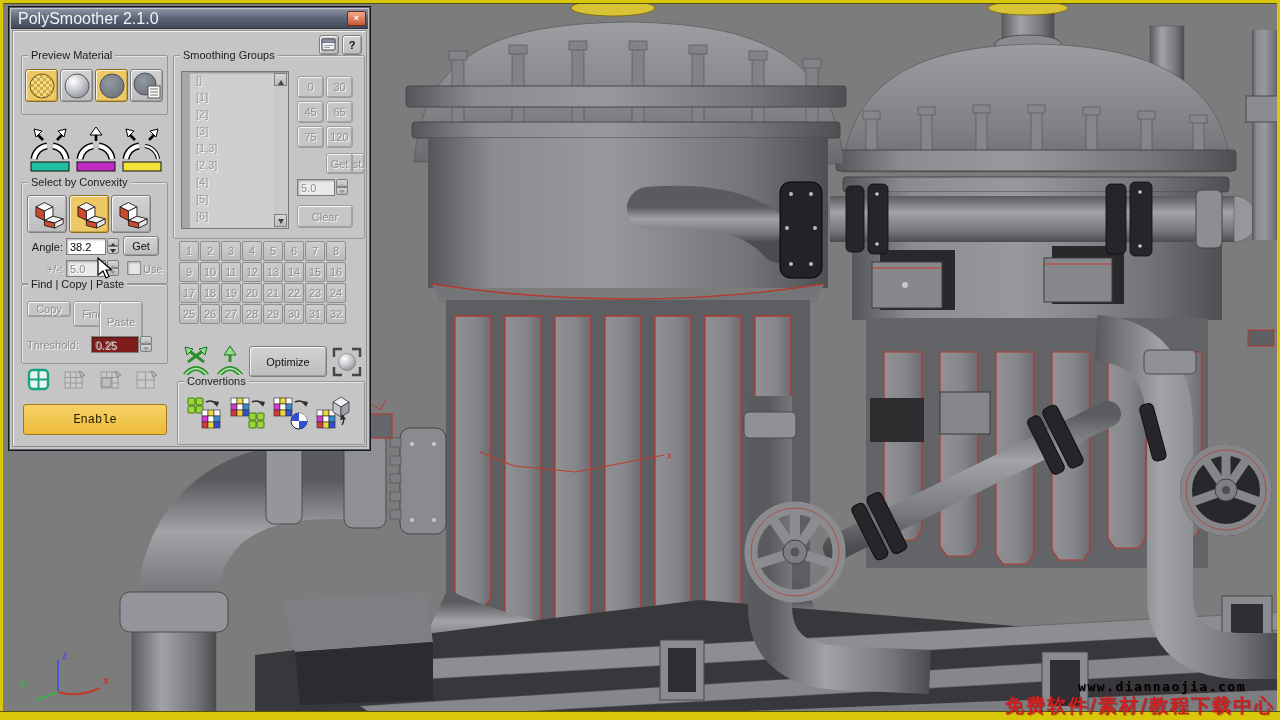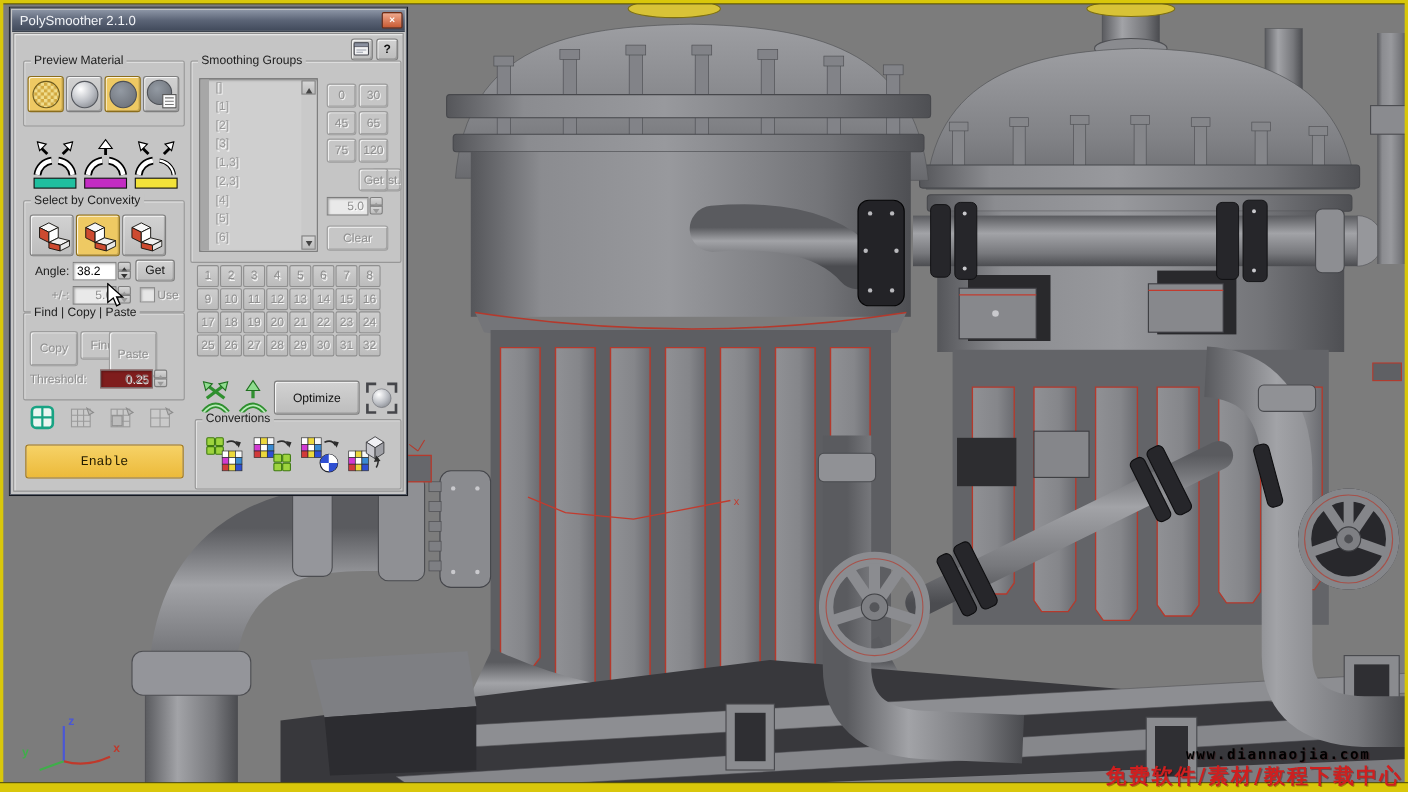--- a/index.html
+++ b/index.html
@@ -16,42 +16,42 @@
   .wm1{position:absolute;top:679px;right:34px;z-index:7;color:#000000;
        font:bold 13px "DejaVu Sans Mono",monospace;letter-spacing:1.5px;text-shadow:1px 1px 0 rgba(60,0,0,.35);}
   .wm2{position:absolute;top:693px;right:5px;z-index:7;color:#cf1f1f;
        font:bold 19px "DejaVu Sans",sans-serif;letter-spacing:2px;text-shadow:1px 1px 0 rgba(60,0,0,.35);}
   
   .win{position:absolute;left:8px;top:6px;width:361px;height:443px;z-index:10;
        background:#c5c5c5;border:1px solid #14181f;box-shadow:0 0 0 1px #5a5f6a inset;}
   .titlebar{position:absolute;left:2px;top:2px;right:2px;height:19px;
        background:linear-gradient(180deg,#8c95a5,#5b6476 50%,#414a5b);
        border-bottom:1px solid #2c3340;display:flex;align-items:center;padding-left:7px;
-       font-size:12px;color:#f1f3f7;}
+       font-size:16px;color:#f1f3f7;}
   .closebtn{position:absolute;right:4px;top:4px;width:17px;height:13px;
        background:linear-gradient(#f0a98d,#c85a33);border:1px solid #6e2a12;border-radius:2px;
        color:#fff;font:bold 9px/12px "Liberation Sans",sans-serif;text-align:center;}
   .body-frame{position:absolute;left:3px;top:23px;right:3px;bottom:3px;
        border:1px solid #8e8e8e;box-shadow:inset 1px 1px 0 #f0f0f0;}
   .grp{position:absolute;border:1px solid #979797;border-radius:2px;
        box-shadow:inset 1px 1px 0 rgba(255,255,255,.55);}
   .cap{position:absolute;top:-7px;left:6px;background:#c5c5c5;padding:0 3px;
        font-size:11px;color:#1c1c1c;white-space:nowrap;}
   .btn{position:absolute;background:linear-gradient(#d2d2d2,#bdbdbd);border:1px solid #7e7e7e;
        border-radius:3px;box-shadow:inset 1px 1px 0 rgba(255,255,255,.8),inset -1px -1px 0 rgba(0,0,0,.18);
        font-size:11px;color:#111;display:flex;align-items:center;justify-content:center;box-sizing:border-box;}
   .btn.sel{background:#eec963;border-color:#8a6d1d;}
   .dis{color:#8f8f8f !important;text-shadow:1px 1px 0 rgba(255,255,255,.85);}
   .btn.dis{background:#c6c6c6;border-color:#9d9d9d;}
   .lbl{position:absolute;font-size:11px;color:#1a1a1a;white-space:nowrap;}
   .fld{position:absolute;background:#fff;border:1px solid #7d7d7d;box-sizing:border-box;
        box-shadow:inset 1px 1px 2px rgba(0,0,0,.3);font:11px "Liberation Sans",sans-serif;
        color:#000;padding:0 3px;height:17px;}
   input.fld{outline:none;}
-  .fld.dis{background:#e9e9e9;color:#8f8f8f;text-align:right;}
+  .fld.dis{background:#e9e9e9;color:#8f8f8f;}
   .spin{position:absolute;width:12px;height:17px;}
   .spin div{position:absolute;left:0;width:12px;height:8px;background:linear-gradient(#d6d6d6,#bcbcbc);
        border:1px solid #7e7e7e;box-sizing:border-box;}
   .spin .up{top:0;border-radius:2px 2px 0 0;} .spin .dn{top:8px;border-radius:0 0 2px 2px;}
   .spin .up::after{content:"";position:absolute;left:2px;top:1px;border:3px solid transparent;border-bottom:4px solid #333;}
   .spin .dn::after{content:"";position:absolute;left:2px;top:2px;border:3px solid transparent;border-top:4px solid #333;}
   .spin.dis .up::after{border-bottom-color:#9a9a9a;} .spin.dis .dn::after{border-top-color:#9a9a9a;}
   .chk{position:absolute;width:12px;height:12px;background:#e6e6e6;border:1px solid #8a8a8a;
        box-shadow:inset 1px 1px 2px rgba(0,0,0,.25);}
   
@@ -534,21 +534,21 @@
   <div class="spin dis" style="left:98px;top:253px;">
         <div class="up"></div>
         <div class="dn"></div>
       </div>
   <div class="chk" style="left:118px;top:254px;"></div>
   <div class="lbl dis" style="left:134px;top:256px;">Use</div>
 
   <div class="grp" style="left:12px;top:277px;width:145px;height:78px;">
     <div class="cap">Find | Copy | Paste</div>
   </div>
-  <div class="btn dis" style="left:18px;top:294px;width:44px;height:32px;">Copy</div>
+  <div class="btn dis" style="left:18px;top:294px;width:44px;height:16px;">Copy</div>
   <div class="btn dis" style="left:64px;top:294px;width:40px;height:26px;">Find</div>
   <div class="btn dis" style="left:90px;top:294px;width:44px;height:42px;">Paste</div>
   <div class="lbl dis" style="left:18px;top:332px;">Threshold:</div>
   <input class="fld dis" style="left: 82px; top: 329px; width: 48px; background: #7f1d1d;" readonly="" value="0.25">
   <div class="spin dis" style="left:131px;top:329px;">
         <div class="up"></div>
         <div class="dn"></div>
       </div>
 
   <div class="ib" style="left:16px;top:360px;width:28px;height:26px;">

